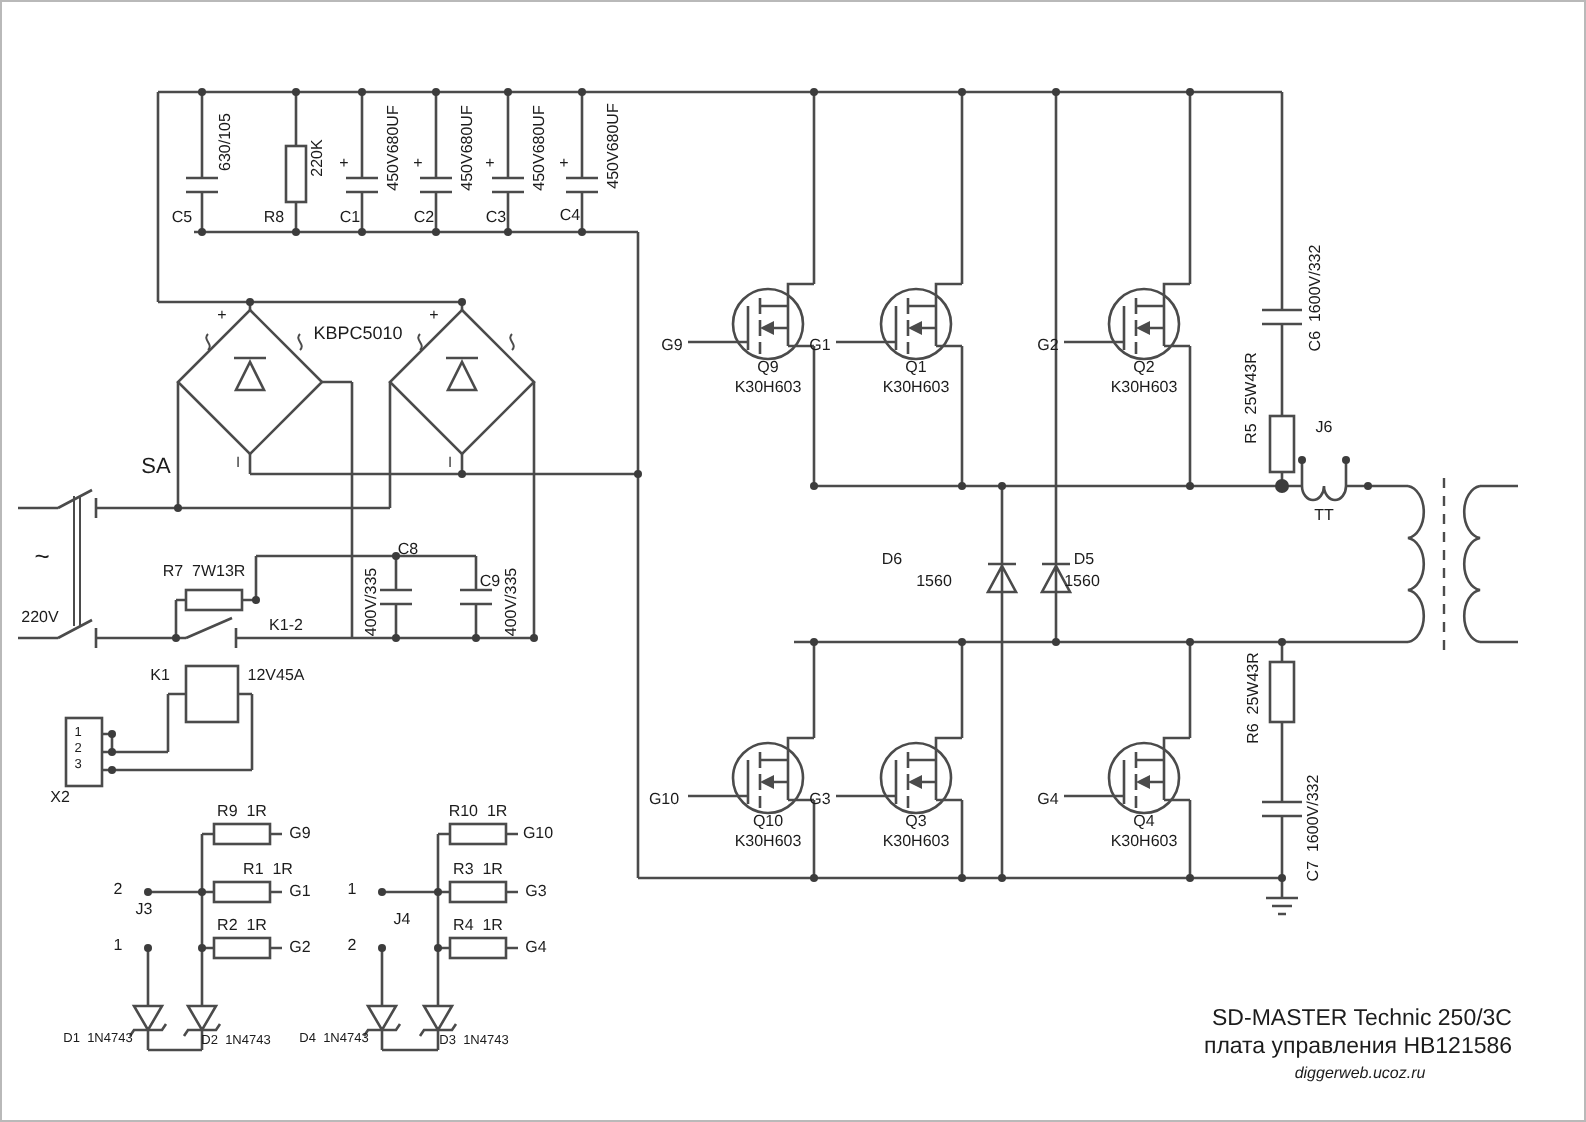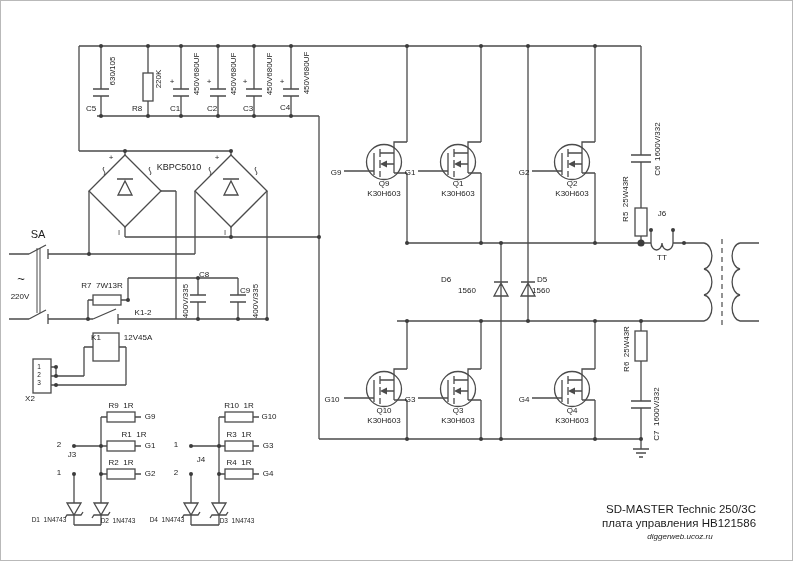--- a/index.html
+++ b/index.html
@@ -9,21 +9,21 @@
   .w{stroke:#4b4b4b;stroke-width:1.3;fill:none;}
   .thin{stroke:#4b4b4b;stroke-width:1;fill:none;}
   .comp{stroke:#4b4b4b;stroke-width:1.3;fill:#ffffff;}
   .dot{fill:#3c3c3c;stroke:none;}
   .fillarrow{fill:#4b4b4b;stroke:none;}
   .dash{stroke:#4b4b4b;stroke-width:1.2;fill:none;stroke-dasharray:5 4;}
   .lbl{position:absolute;transform:translate(-50%,-50%);font-size:8px;line-height:1;white-space:pre;}
   .rot{transform:translate(-50%,-50%) rotate(-90deg);}
   .xs{font-size:6.5px;}
   .sm{font-size:7px;}
-  .lg{font-size:11px;}
+  .lg{font-size:11px;margin-left:40px;}
   .t1{font-size:11.5px;}
   .it{font-style:italic;font-size:8px;}
 </style>
 </head>
 <body>
 
 <div class="canvas">
 
 <svg width="793" height="561" viewBox="0 0 793 561">
   <defs>
@@ -231,30 +231,30 @@
 <div class="lbl rot" style="left:306px;top:72px">450V680UF</div>
 
 <div class="lbl" style="left:178px;top:166px;font-size:9px">KBPC5010</div>
 <div class="lbl" style="left:110px;top:157px">+</div>
 <div class="lbl" style="left:216px;top:157px">+</div>
 <div class="lbl sm" style="left:118px;top:231px">l</div>
 <div class="lbl sm" style="left:224px;top:231px">l</div>
 
 <div class="lbl lg" style="left:37px;top:233px">SA</div>
 <div class="lbl" style="left:20px;top:277px;font-size:13px">~</div>
-<div class="lbl" style="left:19px;top:296px">220V</div>
+<div class="lbl" style="left:19px;top:308px">220V</div>
 
 <div class="lbl" style="left:101px;top:285px">R7  7W13R</div>
 <div class="lbl" style="left:142px;top:312px">K1-2</div>
 <div class="lbl" style="left:203px;top:274px">C8</div>
 <div class="lbl rot" style="left:185px;top:300px">400V/335</div>
 <div class="lbl" style="left:244px;top:290px">C9</div>
 <div class="lbl rot" style="left:255px;top:300px">400V/335</div>
 
-<div class="lbl" style="left:95px;top:337px">K1</div>
+<div class="lbl" style="left:79px;top:337px">K1</div>
 <div class="lbl" style="left:137px;top:337px">12V45A</div>
 <div class="lbl" style="left:29px;top:398px">X2</div>
 <div class="lbl xs" style="left:38px;top:366px">1</div>
 <div class="lbl xs" style="left:38px;top:374px">2</div>
 <div class="lbl xs" style="left:38px;top:382px">3</div>
 
 <div class="lbl" style="left:58px;top:444px">2</div>
 <div class="lbl" style="left:71px;top:454px">J3</div>
 <div class="lbl" style="left:58px;top:472px">1</div>
 <div class="lbl" style="left:120px;top:405px">R9  1R</div>

